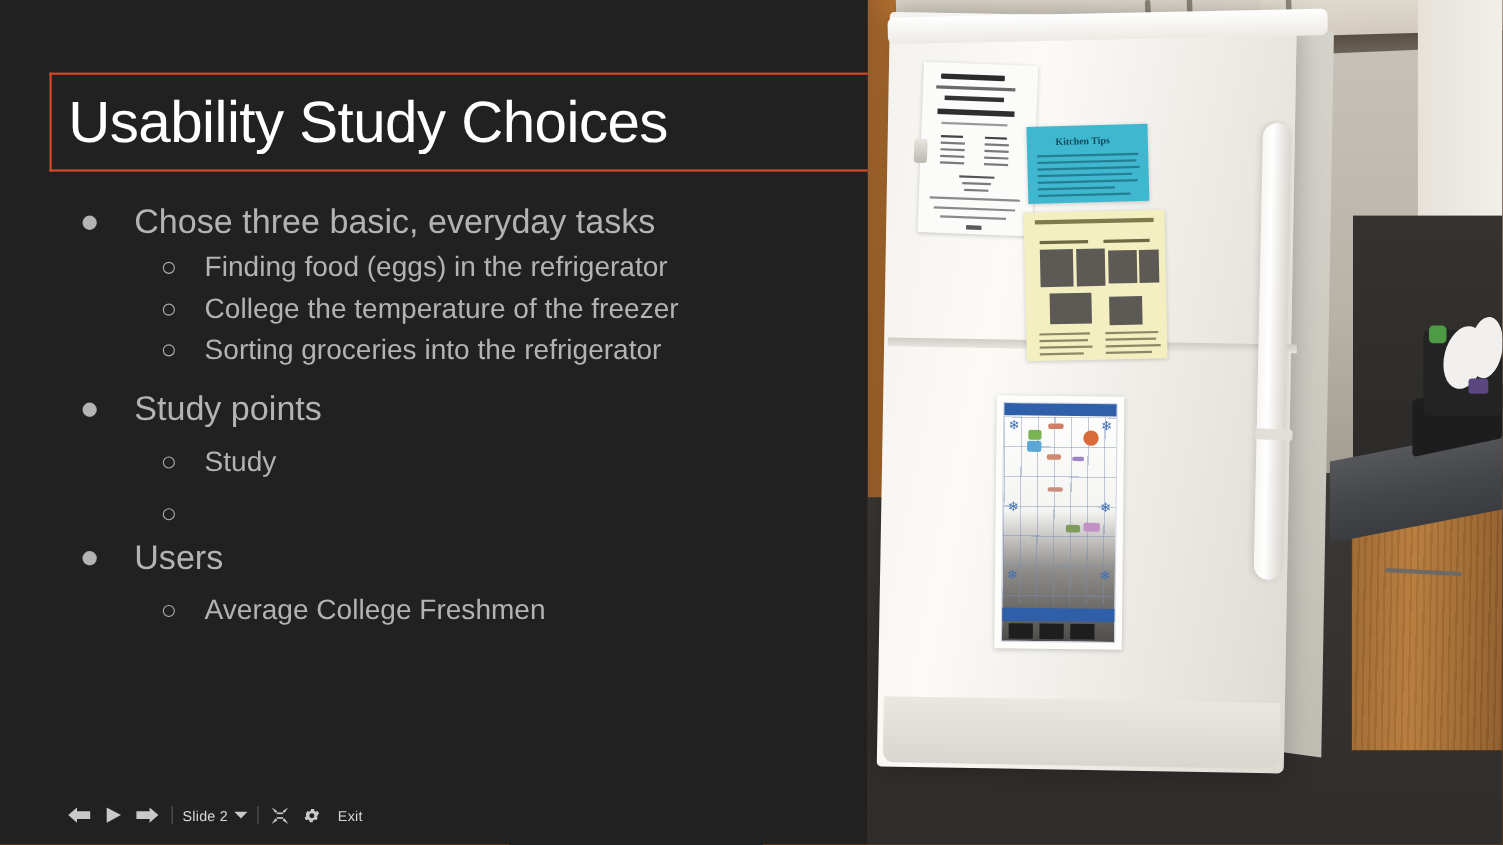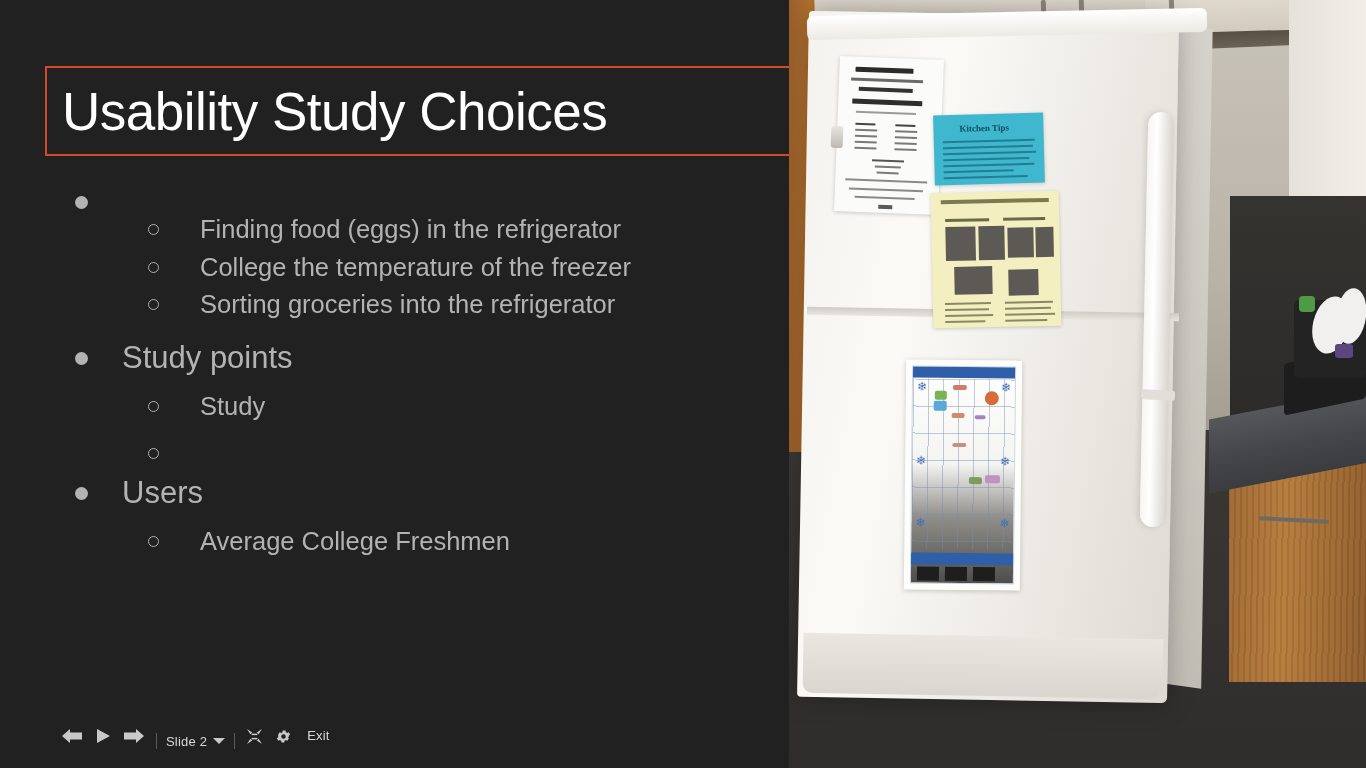--- a/index.html
+++ b/index.html
@@ -81,38 +81,38 @@
     border: 1.6px solid #b0b0b0;
     background: transparent;
     flex: 0 0 11px;
     margin-top: 13px;
     margin-left: 88px;
   }
   .l2-label {
     color: #b3b3b3;
     font-size: 25.5px;
     line-height: 1.48;
-    margin-left: 41px;
+    margin-left: 27px;
     max-width: 530px;
     font-weight: 400;
   }
   .l2-row.spaced { margin-top: 9px; }
 
   
   #toolbar {
     position: absolute;
     left: 55px; bottom: 14px;
     display: flex;
     align-items: center;
     height: 26px;
     gap: 0px;
   }
   .tb-btn {
     display: flex;
-    align-items: flex-start;
+    align-items: center;
     justify-content: center;
     height: 26px;
     padding: 0 6px;
     cursor: pointer;
   }
   .tb-sep {
     width: 1px; height: 16px;
     background: #5a5a5a;
     margin: 0 5px;
   }
@@ -373,20 +373,21 @@
 
     <div id="title-box">
       <div id="title-text">Usability Study Choices</div>
     </div>
 
     <div id="body-list">
 
       <div>
         <div class="l1-row">
           <span class="l1-bullet"></span>
+          <span class="l1-label">Chose three basic, everyday tasks</span>
         </div>
         <div class="l2-row">
           <span class="l2-bullet"></span>
           <span class="l2-label">Finding food (eggs) in the refrigerator</span>
         </div>
         <div class="l2-row">
           <span class="l2-bullet"></span>
           <span class="l2-label">College the temperature of the freezer</span>
         </div>
         <div class="l2-row">

